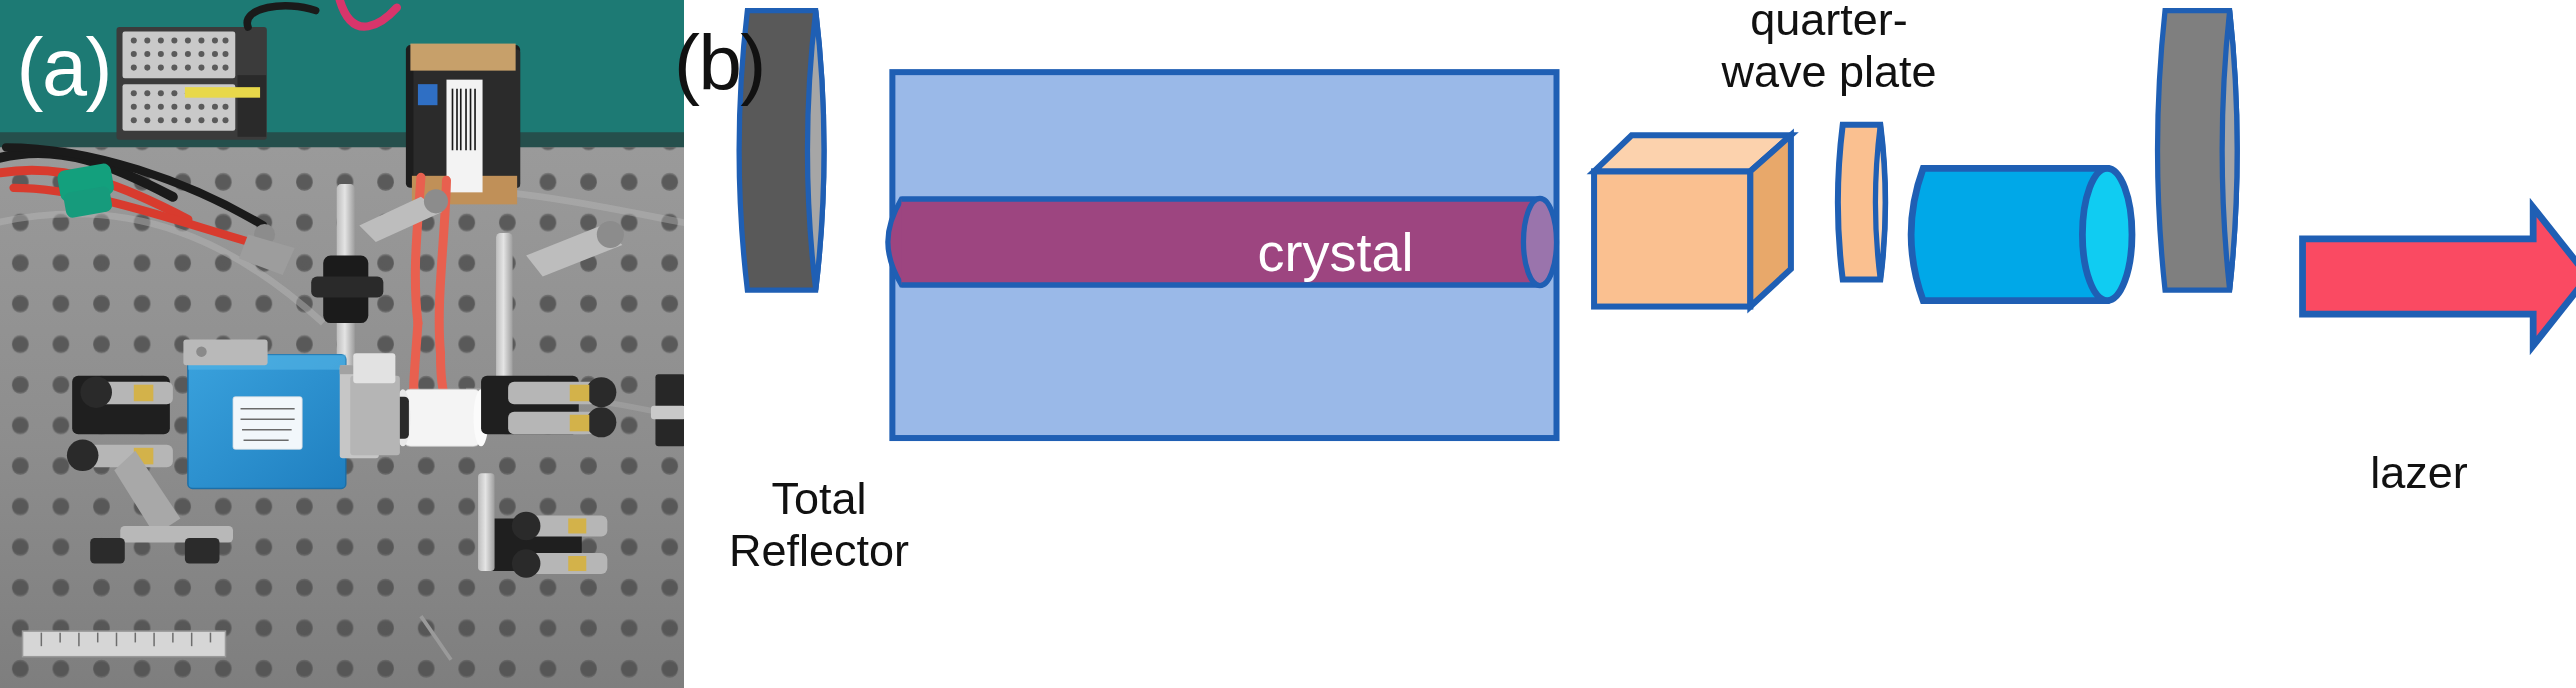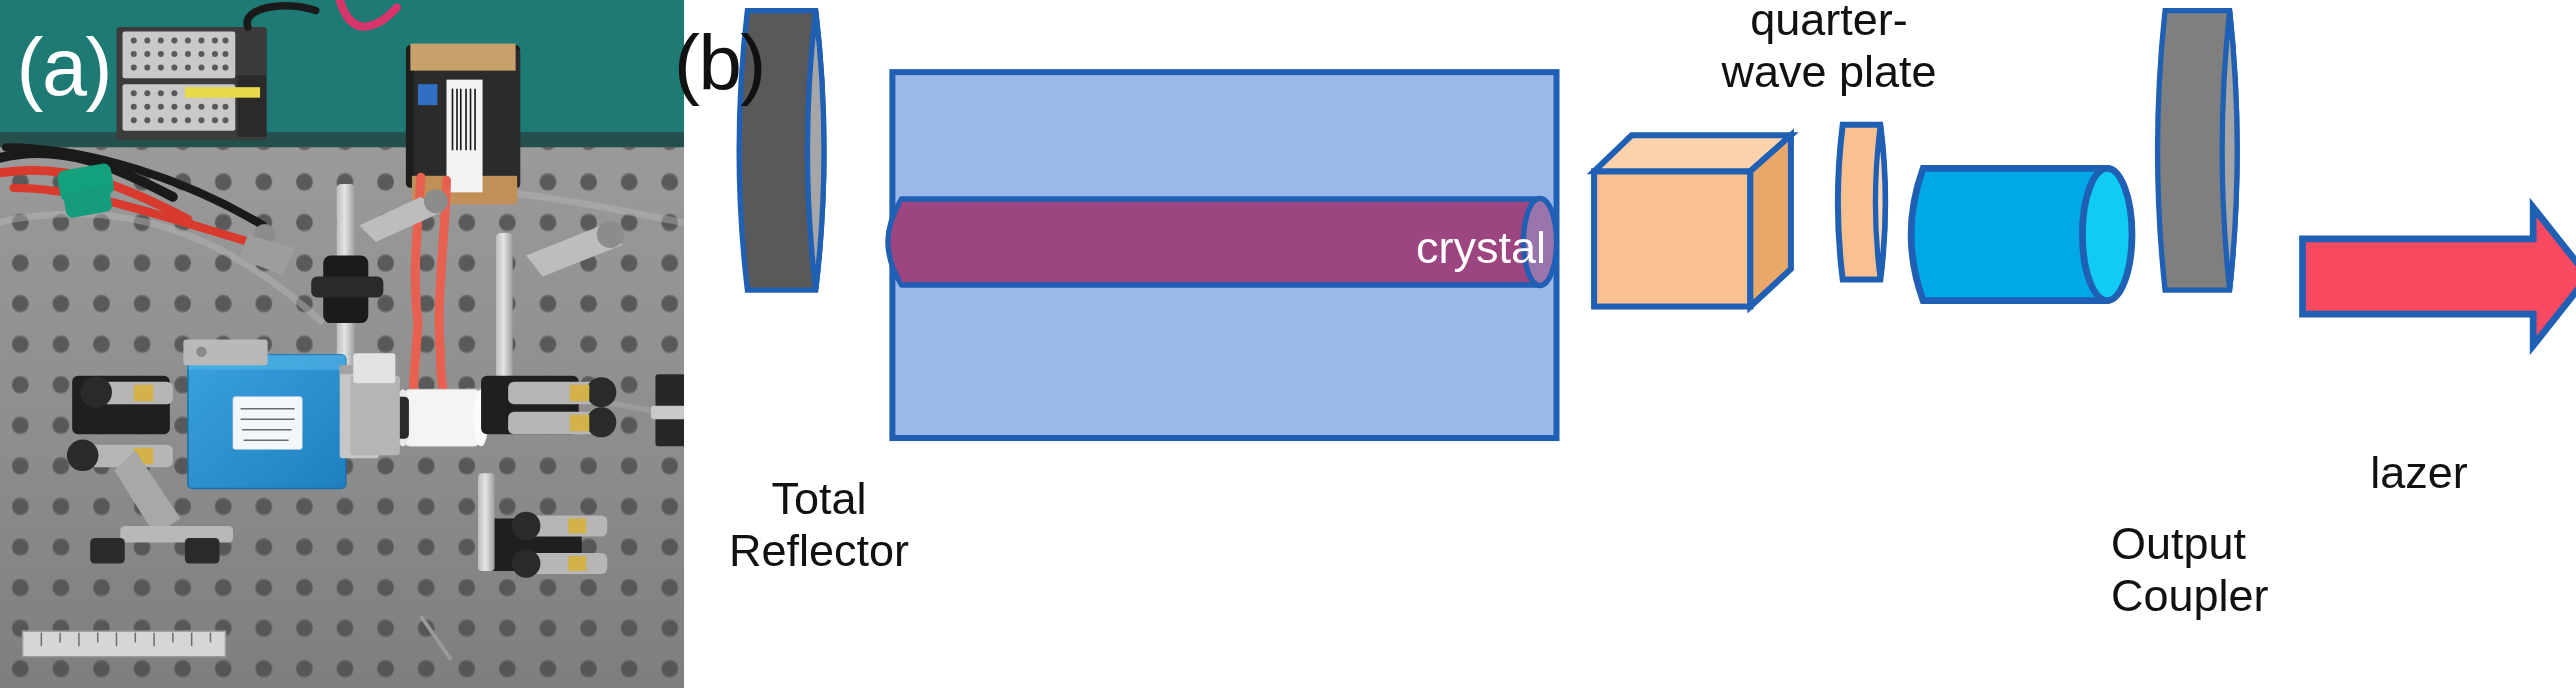--- a/index.html
+++ b/index.html
@@ -77,23 +77,23 @@
   #cap-qwp             { left: 1679px; top: -6px;   width: 300px; }
   #cap-eo-switch       { left: 1833px; top: 447px;  width: 338px; text-align: left; }
   #cap-output-coupler  { left: 2111px; top: 518px;  width: 300px; text-align: left; }
   #cap-lazer           { left: 2329px; top: 447px;  width: 180px; text-align: center; }
 
   #crystal-label {
     position: absolute;
     left: 1125px;
     top: 225px;
     width: 421px;
-    text-align: right;
+    text-align: center;
     color: #ffffff;
-    font-size: 45px;
+    font-size: 54px;
     line-height: 1;
   }
 </style>
 </head>
 <body>
 
 <div id="stage">
 
   <div id="photo-panel">
     <svg class="photo-svg" viewBox="0 0 910 917" preserveAspectRatio="none">
@@ -370,19 +370,17 @@
 
   <div class="cap" id="cap-total-reflector">Total
 Reflector</div>
 
 
 
   <div class="cap" id="cap-qwp">quarter-
 wave plate</div>
 
 
-  <div class="cap" id="cap-output-coupler">Output
-Coupler</div>
 
   <div class="cap" id="cap-lazer">lazer</div>
 
 </div>
 
 
 </body></html>

